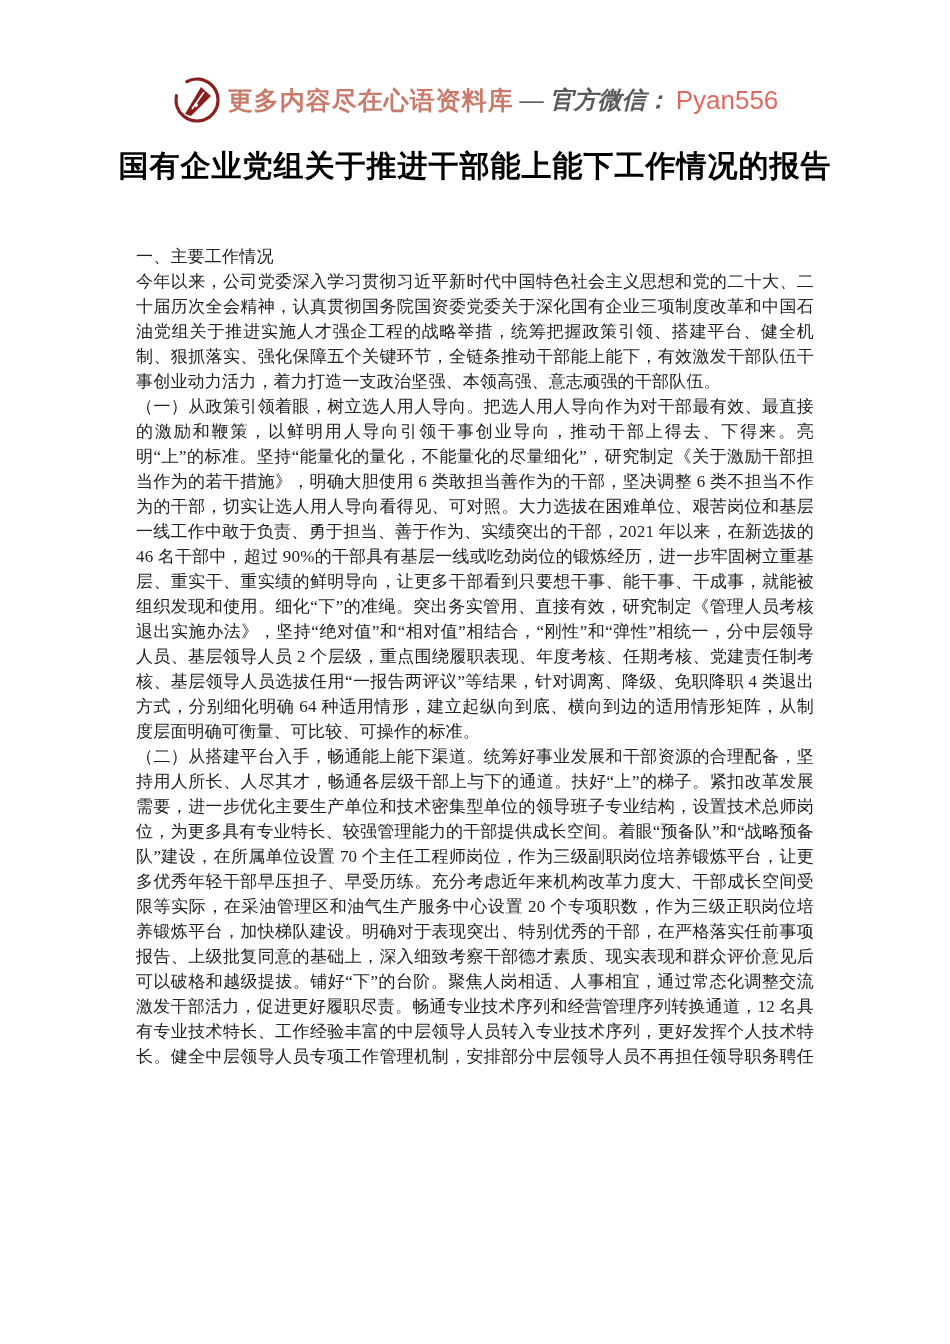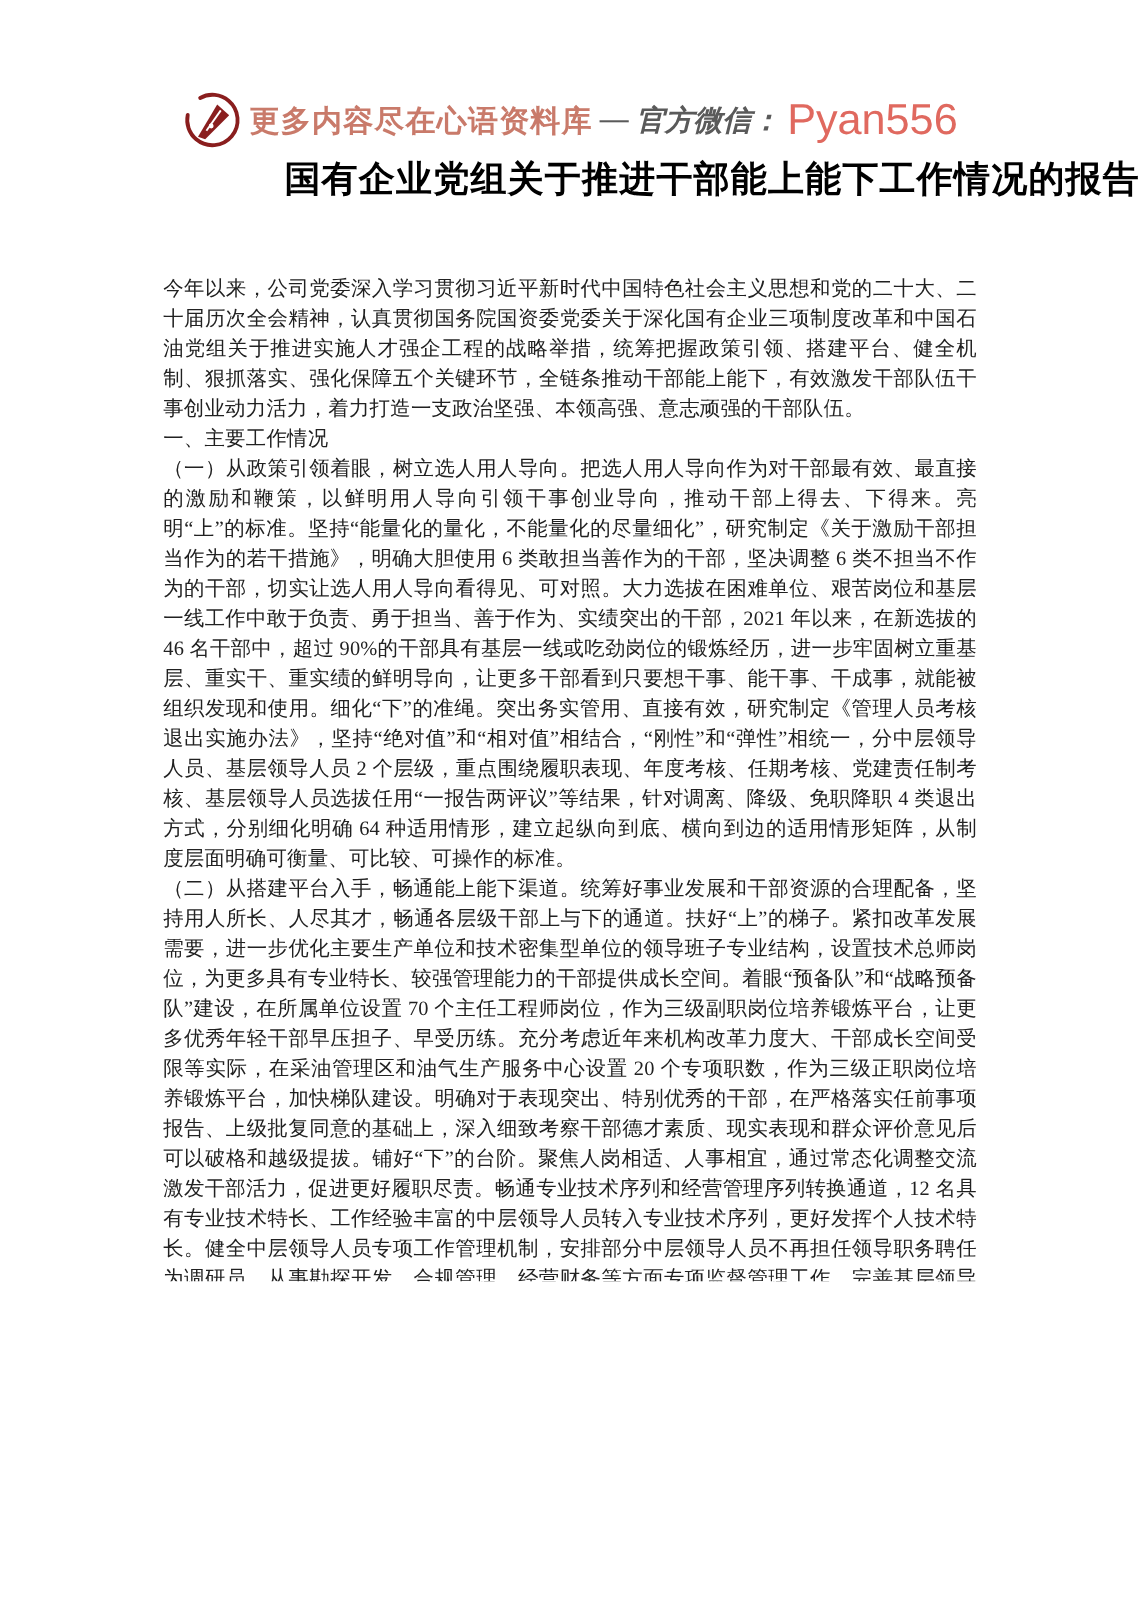--- a/index.html
+++ b/index.html
@@ -32,27 +32,28 @@
     font-family: "Liberation Serif", "DejaVu Serif", serif;
   }
   .wm-dash, .wm-label {
     font-size: 24px;
     color: #5a5a5a;
     font-style: italic;
     font-weight: 600;
     font-family: "Liberation Serif", "DejaVu Serif", serif;
   }
   .wm-id {
-    font-size: 36px;
+    font-size: 26px;
     color: #e0695f;
     font-style: normal;
     font-family: "Liberation Sans", "DejaVu Sans", sans-serif;
   }
   .doc-title {
-    text-align: right;
+    margin-top: 16px;
+    text-align: center;
     font-size: 30px;
     line-height: 44px;
     font-weight: bold;
     color: #000000;
     letter-spacing: 1px;
   }
   .doc-body {
     width: 678px;
     margin: 56px auto 0 auto;
     color: #212121;
@@ -81,22 +82,22 @@
     </span>
     <span class="brand">更多内容尽在心语资料库</span>
     <span class="wm-dash">—</span>
     <span class="wm-label">官方微信：</span>
     <span class="wm-id">Pyan556</span>
   </div>
 
   <h1 class="doc-title">国有企业党组关于推进干部能上能下工作情况的报告</h1>
 
   <div class="doc-body">
+    <p>一、主要工作情况</p>
     <p>今年以来，公司党委深入学习贯彻习近平新时代中国特色社会主义思想和党的二十大、二十届历次全会精神，认真贯彻国务院国资委党委关于深化国有企业三项制度改革和中国石油党组关于推进实施人才强企工程的战略举措，统筹把握政策引领、搭建平台、健全机制、狠抓落实、强化保障五个关键环节，全链条推动干部能上能下，有效激发干部队伍干事创业动力活力，着力打造一支政治坚强、本领高强、意志顽强的干部队伍。</p>
-    <p>一、主要工作情况</p>
     <p>（一）从政策引领着眼，树立选人用人导向。把选人用人导向作为对干部最有效、最直接的激励和鞭策，以鲜明用人导向引领干事创业导向，推动干部上得去、下得来。亮明“上”的标准。坚持“能量化的量化，不能量化的尽量细化”，研究制定《关于激励干部担当作为的若干措施》，明确大胆使用 6 类敢担当善作为的干部，坚决调整 6 类不担当不作为的干部，切实让选人用人导向看得见、可对照。大力选拔在困难单位、艰苦岗位和基层一线工作中敢于负责、勇于担当、善于作为、实绩突出的干部，2021 年以来，在新选拔的 46 名干部中，超过 90%的干部具有基层一线或吃劲岗位的锻炼经历，进一步牢固树立重基层、重实干、重实绩的鲜明导向，让更多干部看到只要想干事、能干事、干成事，就能被组织发现和使用。细化“下”的准绳。突出务实管用、直接有效，研究制定《管理人员考核退出实施办法》，坚持“绝对值”和“相对值”相结合，“刚性”和“弹性”相统一，分中层领导人员、基层领导人员 2 个层级，重点围绕履职表现、年度考核、任期考核、党建责任制考核、基层领导人员选拔任用“一报告两评议”等结果，针对调离、降级、免职降职 4 类退出方式，分别细化明确 64 种适用情形，建立起纵向到底、横向到边的适用情形矩阵，从制度层面明确可衡量、可比较、可操作的标准。</p>
     <p>（二）从搭建平台入手，畅通能上能下渠道。统筹好事业发展和干部资源的合理配备，坚持用人所长、人尽其才，畅通各层级干部上与下的通道。扶好“上”的梯子。紧扣改革发展需要，进一步优化主要生产单位和技术密集型单位的领导班子专业结构，设置技术总师岗位，为更多具有专业特长、较强管理能力的干部提供成长空间。着眼“预备队”和“战略预备队”建设，在所属单位设置 70 个主任工程师岗位，作为三级副职岗位培养锻炼平台，让更多优秀年轻干部早压担子、早受历练。充分考虑近年来机构改革力度大、干部成长空间受限等实际，在采油管理区和油气生产服务中心设置 20 个专项职数，作为三级正职岗位培养锻炼平台，加快梯队建设。明确对于表现突出、特别优秀的干部，在严格落实任前事项报告、上级批复同意的基础上，深入细致考察干部德才素质、现实表现和群众评价意见后可以破格和越级提拔。铺好“下”的台阶。聚焦人岗相适、人事相宜，通过常态化调整交流激发干部活力，促进更好履职尽责。畅通专业技术序列和经营管理序列转换通道，12 名具有专业技术特长、工作经验丰富的中层领导人员转入专业技术序列，更好发挥个人技术特长。健全中层领导人员专项工作管理机制，安排部分中层领导人员不再担任领导职务聘任为调研员，从事勘探开发、合规管理、经营财务等方面专项监督管理工作。完善基层领导人员退转机制，在油气主营业务和技术密集型单位设置高级监督或技术顾问岗位，进一步发挥好部分基层领导人员专业技术特长和经验优势，做好“传帮带”。</p>
   </div>
 
   <div class="watermark footer">
     <span class="logo">
       <svg viewBox="0 0 50 50" width="50" height="50" aria-hidden="true">
         <circle cx="25" cy="25" r="21" fill="none" stroke="#8a1e1e" stroke-width="3.2" stroke-dasharray="88 18" stroke-linecap="round" transform="rotate(-50 25 25)"></circle>
         <path d="M13 39 L29 12 L39 21 L19 41 Z" fill="#8a1e1e"></path>
         <line x1="32" y1="17" x2="20" y2="34" stroke="#ffffff" stroke-width="1.6"></line>

